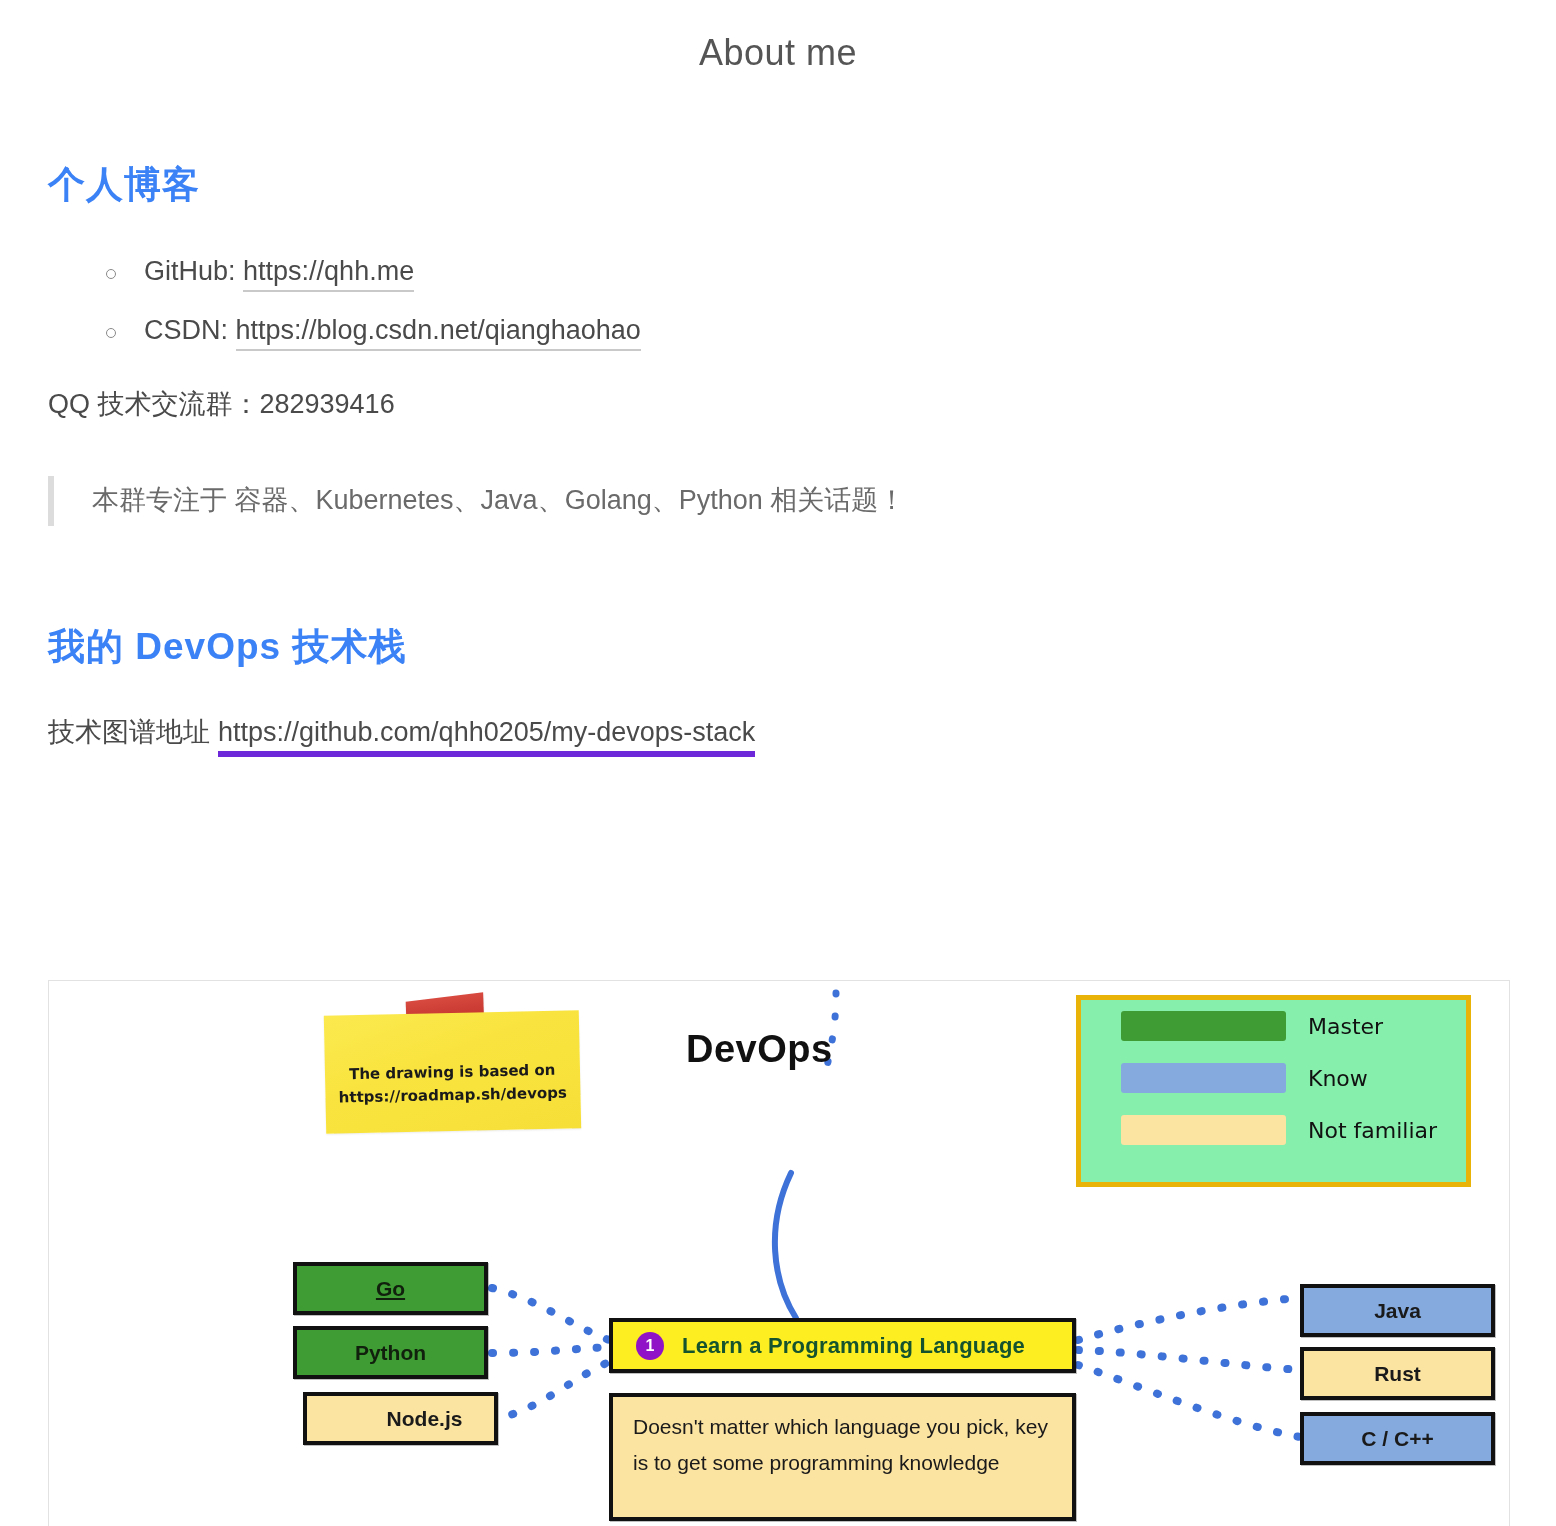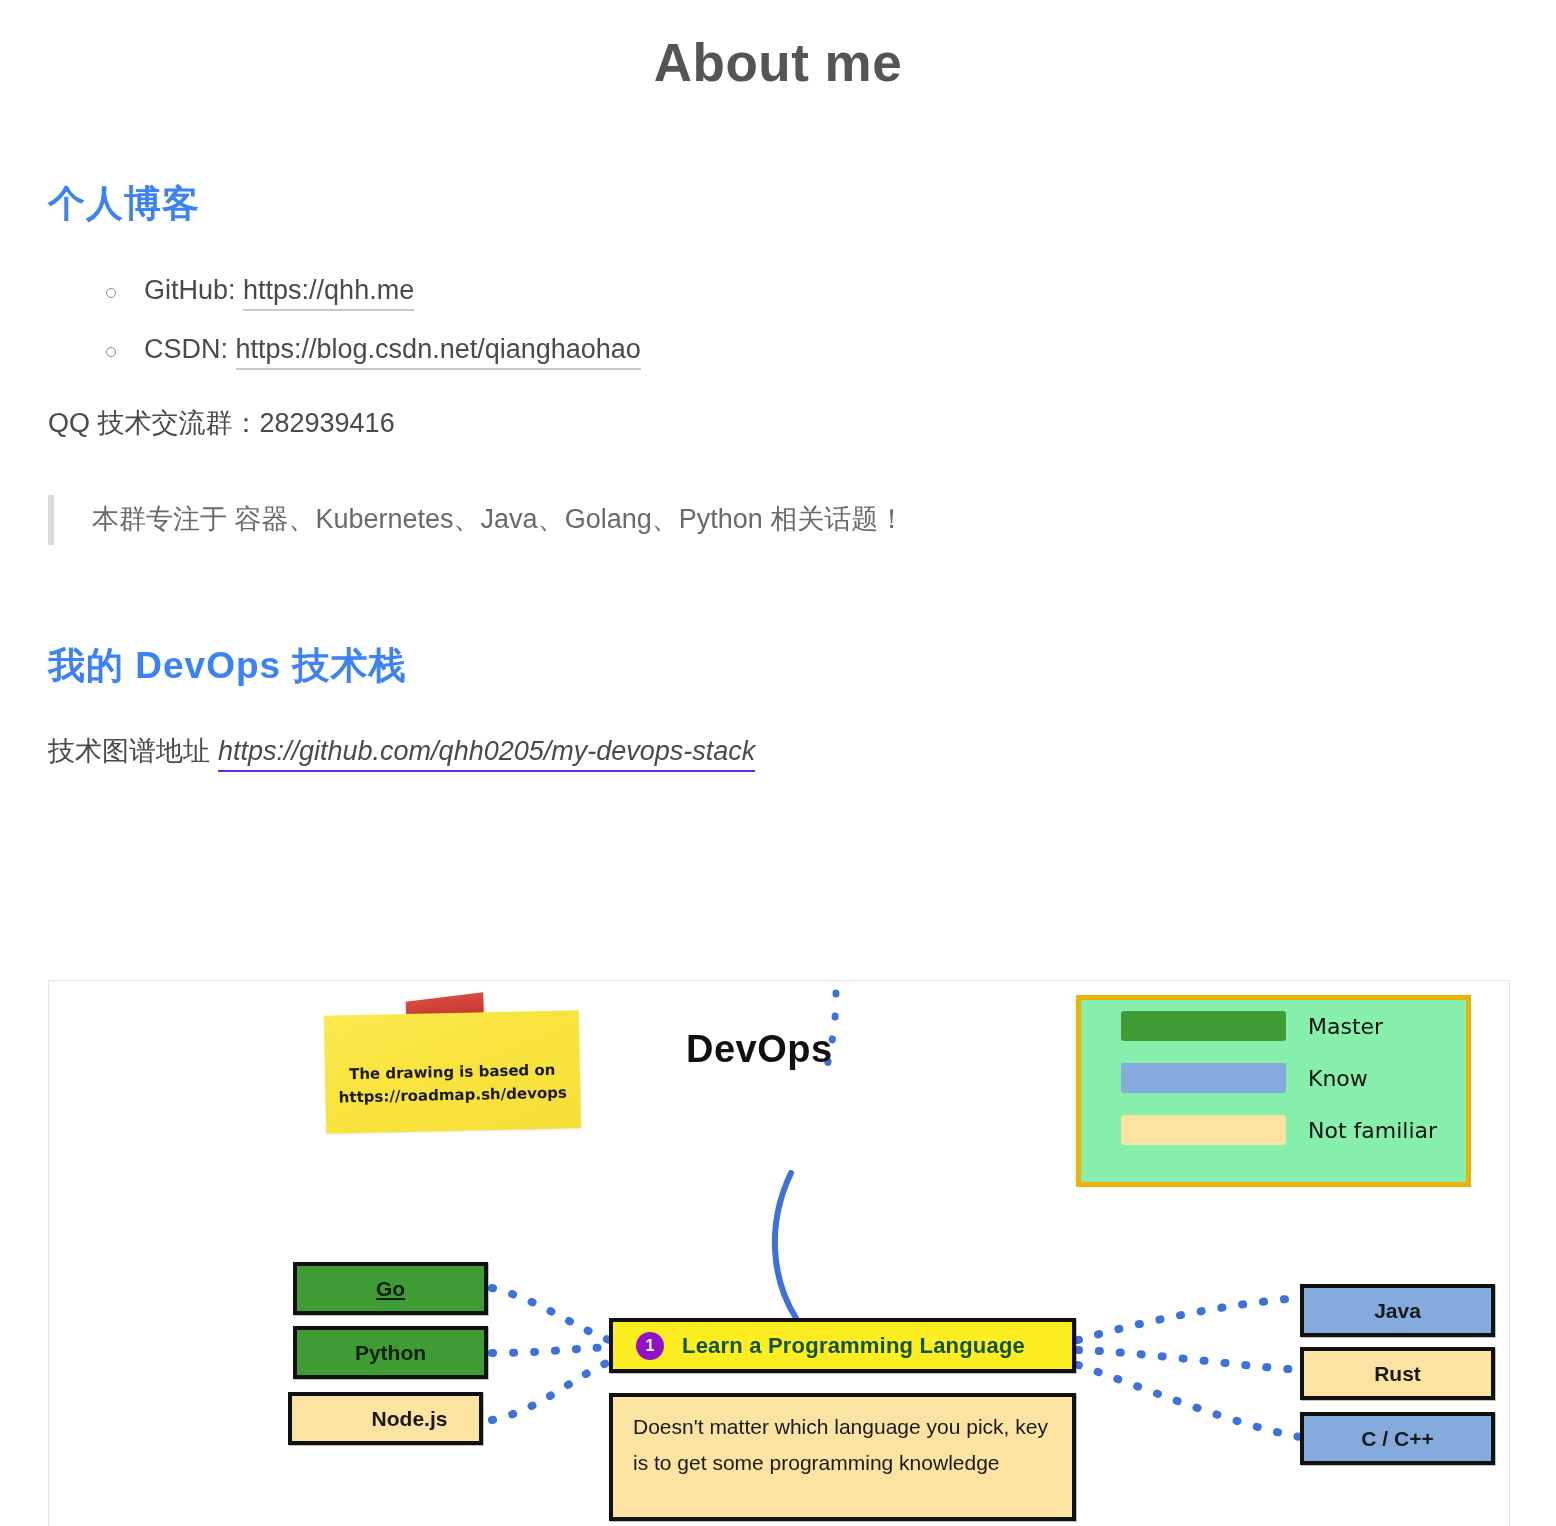--- a/index.html
+++ b/index.html
@@ -11,22 +11,22 @@
     width: 1556px; height: 1526px;
     font-family: "Liberation Sans", "DejaVu Sans", sans-serif;
     color: #4a4a4a;
     overflow: hidden;
     position: relative;
   }
 
   
   .page-title {
     text-align: center;
-    font-size: 53px;
-    font-weight: 700;
+    font-size: 36px;
+    font-weight: 400;
     color: #555555;
     margin: 0;
     padding-top: 32px;
     letter-spacing: 0.5px;
   }
 
   
   .content {
     padding: 0 48px;
   }
@@ -85,24 +85,23 @@
   }
 
   p.stack-link {
     font-size: 27px;
     color: #4a4a4a;
     margin: 42px 0 0 0;
   }
   p.stack-link a {
     color: #4a4a4a;
     text-decoration: none;
-    border-bottom: 2px solid #6d28d9;
+    border-bottom: 6px solid #6d28d9;
     padding-bottom: 4px;
     margin-left: 8px;
-    font-style: italic;
   }
 
   
   .diagram-wrap {
     position: absolute;
     left: 48px; top: 980px;
     width: 1462px; height: 546px;
     border: 1px solid #e2e2e2;
     border-bottom: none;
     background: #ffffff;
@@ -318,21 +317,21 @@
 </svg>
 
 <div class="devops-title">DevOps</div>
 
 <div class="node small green" style="left:293px; top:1262px;text-decoration:underline;">
   <span>Go</span>
 </div>
 <div class="node small green" style="left:293px; top:1326px;">
   <span>Python</span>
 </div>
-<div class="node small cream" style="left:288px; top:1392px;padding-left:48px;">
+<div class="node small cream" style="left:303px; top:1392px;padding-left:48px;">
   <span>Node.js</span>
 </div>
 
 <div class="node small blue" style="left:1300px; top:1284px;">
   <span>Java</span>
 </div>
 <div class="node small cream" style="left:1300px; top:1347px;">
   <span>Rust</span>
 </div>
 <div class="node small blue" style="left:1300px; top:1412px;">

